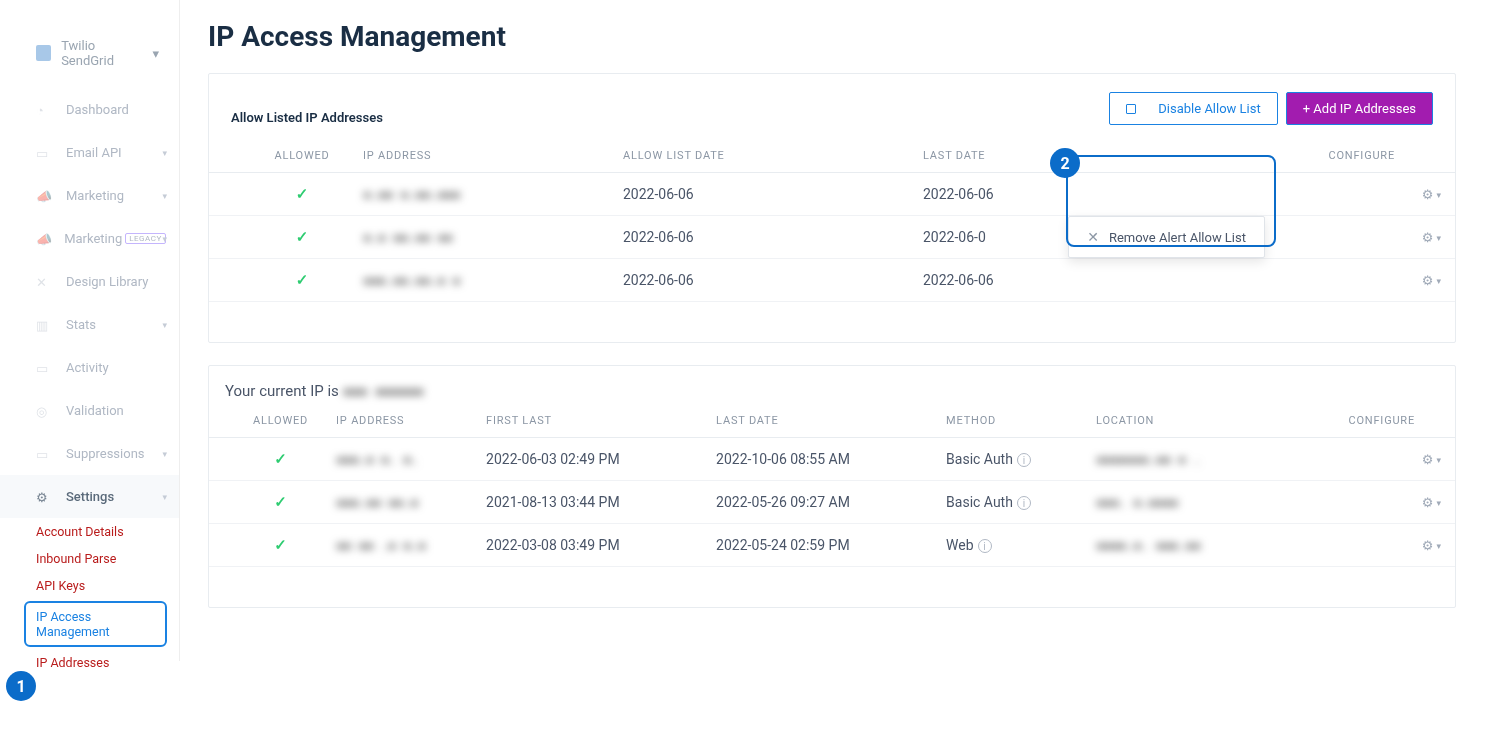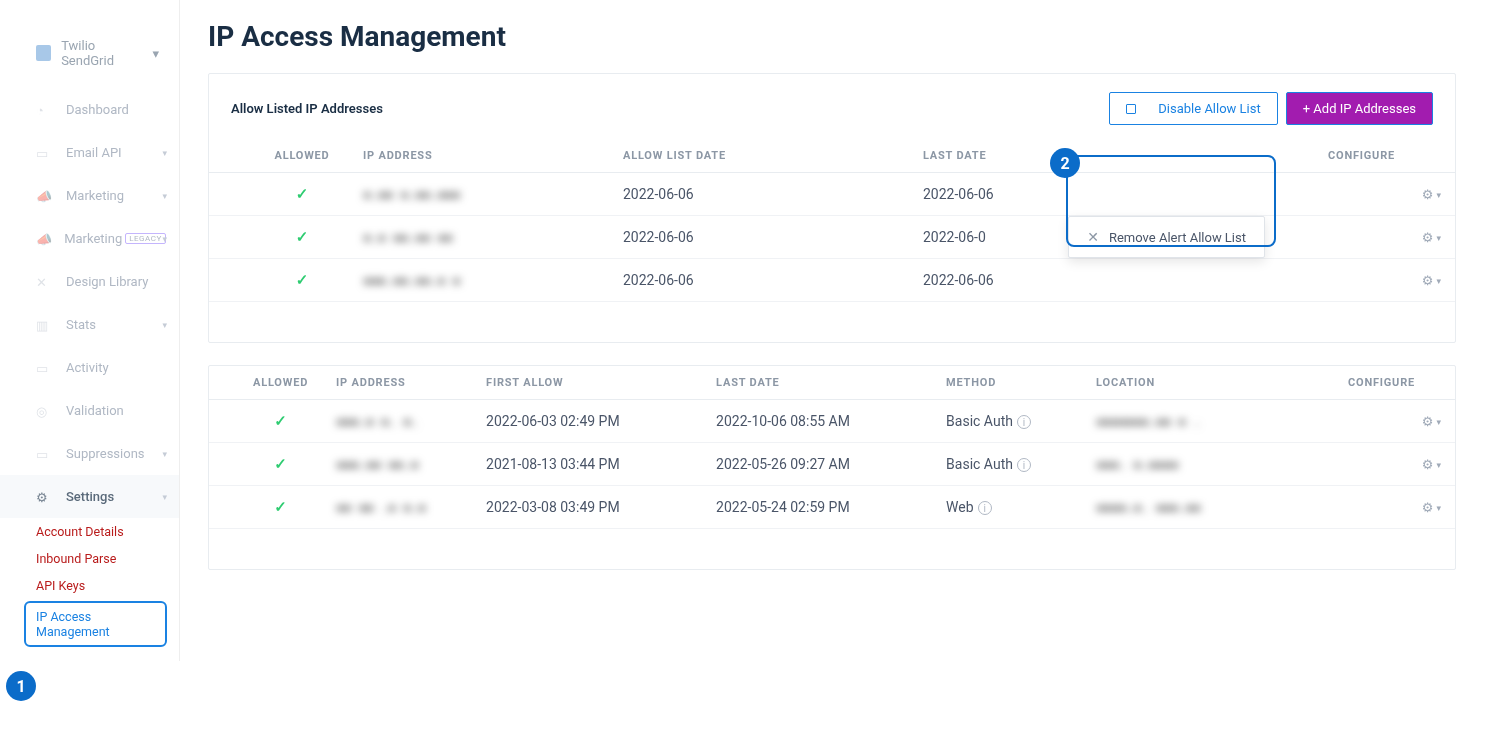--- a/index.html
+++ b/index.html
@@ -11,28 +11,28 @@
 .nav-item .nicon{width:18px;height:14px;margin-right:12px;opacity:.4}
 .nav-item .chev{position:absolute;right:12px;font-size:9px;color:#c5ccd6}
 .nav-item.settings{background:#f7f9fb;color:#5a6a7a;font-weight:500}
 .nav-item.settings .nicon{opacity:.8}
 .sub-item{padding:6px 12px 6px 36px;color:#b91c1c;font-size:12.5px}
 .sub-item.active{color:#1a82e2;background:#fff;border:2px solid #1a82e2;border-radius:6px;margin:2px 12px 2px 24px;padding:6px 10px}
 .legacy{font-size:8px;letter-spacing:.5px;border:1px solid #c4b5fd;padding:0 3px;border-radius:2px;margin-left:3px;color:#b0b8c4}
 .main{position:absolute;left:180px;top:0;right:0;bottom:0;padding:20px 44px 0 28px;background:#fff}
 h1{color:#1a2e44;font-size:28px;font-weight:700;margin-bottom:20px}
 .panel{border:1px solid #e8ecf0;border-radius:2px;margin-bottom:22px;padding-bottom:40px}
-.panel-head{display:flex;align-items:center;justify-content:space-between;padding:18px 22px 14px 22px}
+.panel-head{display:flex;align-items:flex-end;justify-content:space-between;padding:18px 22px 14px 22px}
 .panel-title{color:#1a2e44;font-size:13px;font-weight:600}
 .btns{display:flex;gap:8px}
 .btn{font-size:13px;padding:8px 16px;border-radius:2px;cursor:pointer;display:flex;align-items:center;gap:22px}
 .btn-outline{background:#fff;border:1px solid #1a82e2;color:#1a82e2}
 .btn-primary{background:#a21caf;border:1px solid #1a82e2;color:#fff}
 .tbl{width:100%;border-collapse:collapse}
-.tbl th{text-align:left;font-size:11px;font-weight:700;letter-spacing:.8px;color:#8c97a5;padding:10px 14px;border-bottom:1px solid #e8ecf0}
+.tbl th{text-align:left;font-size:11px;font-weight:400;letter-spacing:.8px;color:#8c97a5;padding:10px 14px;border-bottom:1px solid #e8ecf0}
 .tbl td{padding:12px 14px;font-size:14px;color:#4a5568;border-bottom:1px solid #f0f2f5;vertical-align:middle}
 .tbl th:first-child,.tbl td:first-child{padding-left:60px;text-align:center;width:140px}
 .check{color:#2ecc71;font-size:15px;font-weight:bold}
 .redact{filter:blur(4px);color:#555;font-family:monospace;letter-spacing:-1px}
 .gear-cell{text-align:right;padding-right:40px}
 .gear{color:#a0aab8;font-size:13px;display:inline-flex;align-items:center;gap:3px;cursor:pointer}
 .dropdown{position:absolute;background:#fff;border:1px solid #e0e4e9;box-shadow:0 4px 12px rgba(0,0,0,.1);border-radius:2px;padding:12px 18px;display:flex;align-items:center;gap:10px;font-size:13px;color:#4a5568;z-index:5}
 .dropdown .x{color:#8c97a5;font-size:14px}
 .callout{width:30px;height:30px;border-radius:50%;background:#0b6cc9;color:#fff;font-weight:700;font-size:16px;display:flex;align-items:center;justify-content:center;position:absolute;z-index:20}
 .hl-box{position:absolute;border:2.5px solid #0b6cc9;border-radius:8px;z-index:10;pointer-events:none}
@@ -94,20 +94,21 @@
     </div>
   <div class="nav-item settings">
       <span class="nicon">⚙</span>
       <span>Settings</span>
       <span class="chev">▾</span>
     </div>
   <div class="sub-item">Account Details</div>
   <div class="sub-item">Inbound Parse</div>
   <div class="sub-item">API Keys</div>
   <div class="sub-item active">IP Access Management</div>
+  <div class="sub-item">IP Addresses</div>
 </div>
 
 <div class="main">
   <h1>IP Access Management</h1>
 
   <div class="panel" style="position:relative">
     <div class="panel-head">
       <span class="panel-title">Allow Listed IP Addresses</span>
       <div class="btns">
         <div class="btn btn-outline">
@@ -154,26 +155,30 @@
         </tbody>
     </table>
 
     <div class="dropdown" style="top:142px;right:190px">
       <span class="x">✕</span>
       <span>Remove Alert Allow List</span>
     </div>
   </div>
 
   <div class="panel">
+    <div class="sub-panel-text">
+      <span>Your current IP is</span>
+      <span class="redact">▪▪▪ ▪▪▪▪▪▪</span>
+    </div>
     <table class="tbl tbl2">
       <thead>
           <tr>
         <th>ALLOWED</th>
         <th style="width:150px">IP ADDRESS</th>
-        <th style="width:230px">FIRST ALLOW</th>
+        <th style="width:230px">FIRST LAST</th>
         <th style="width:230px">LAST DATE</th>
         <th style="width:150px">METHOD</th>
         <th>LOCATION</th>
         <th style="text-align:right;padding-right:40px">CONFIGURE</th>
       </tr>
         </thead>
       <tbody id="recent-body">
           <tr>
             <td><span class="check">✓</span></td>
   <td><span class="redact">▪▪▪.▪ ▪. ▪.</span></td>

